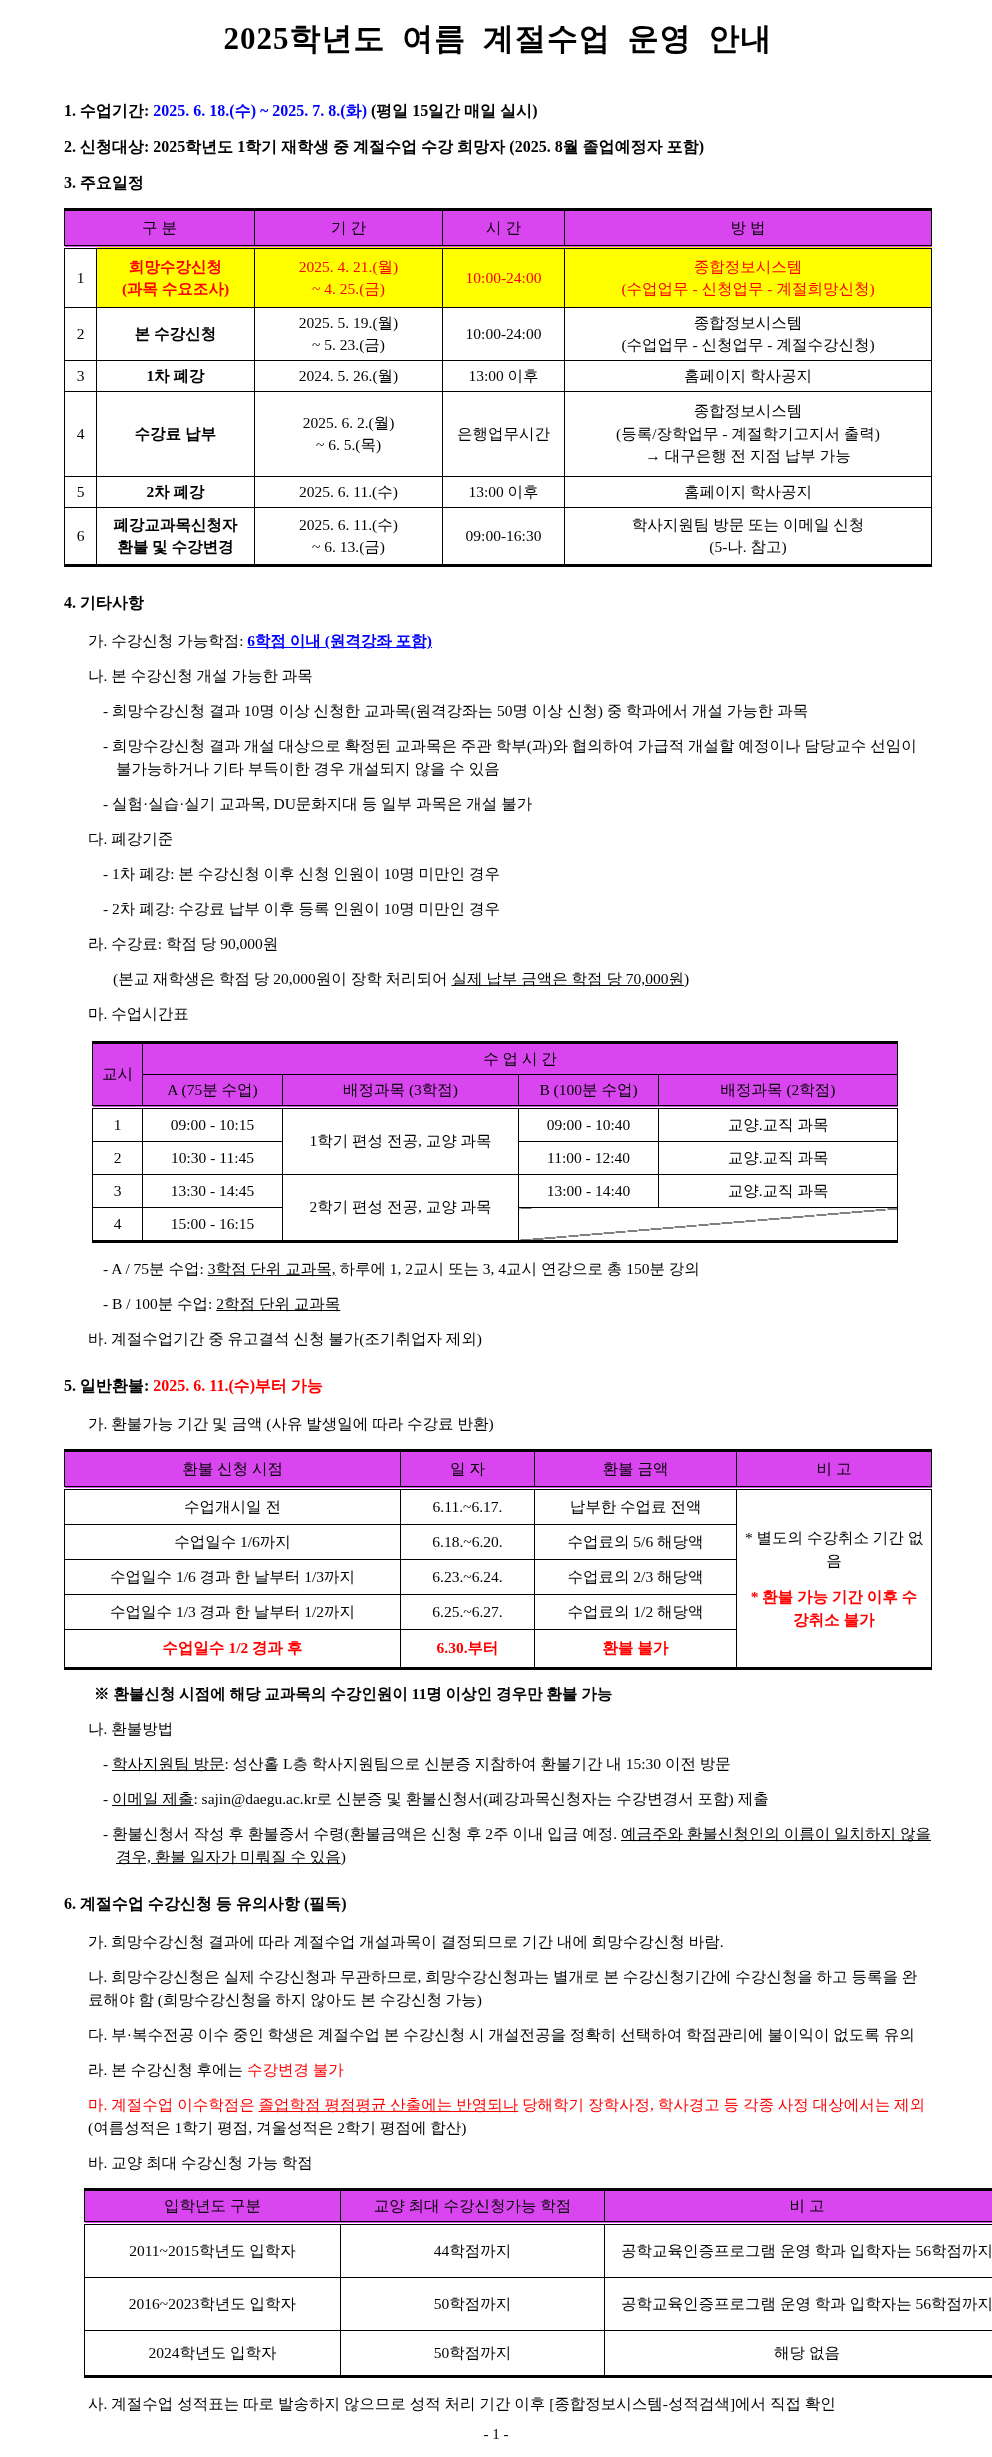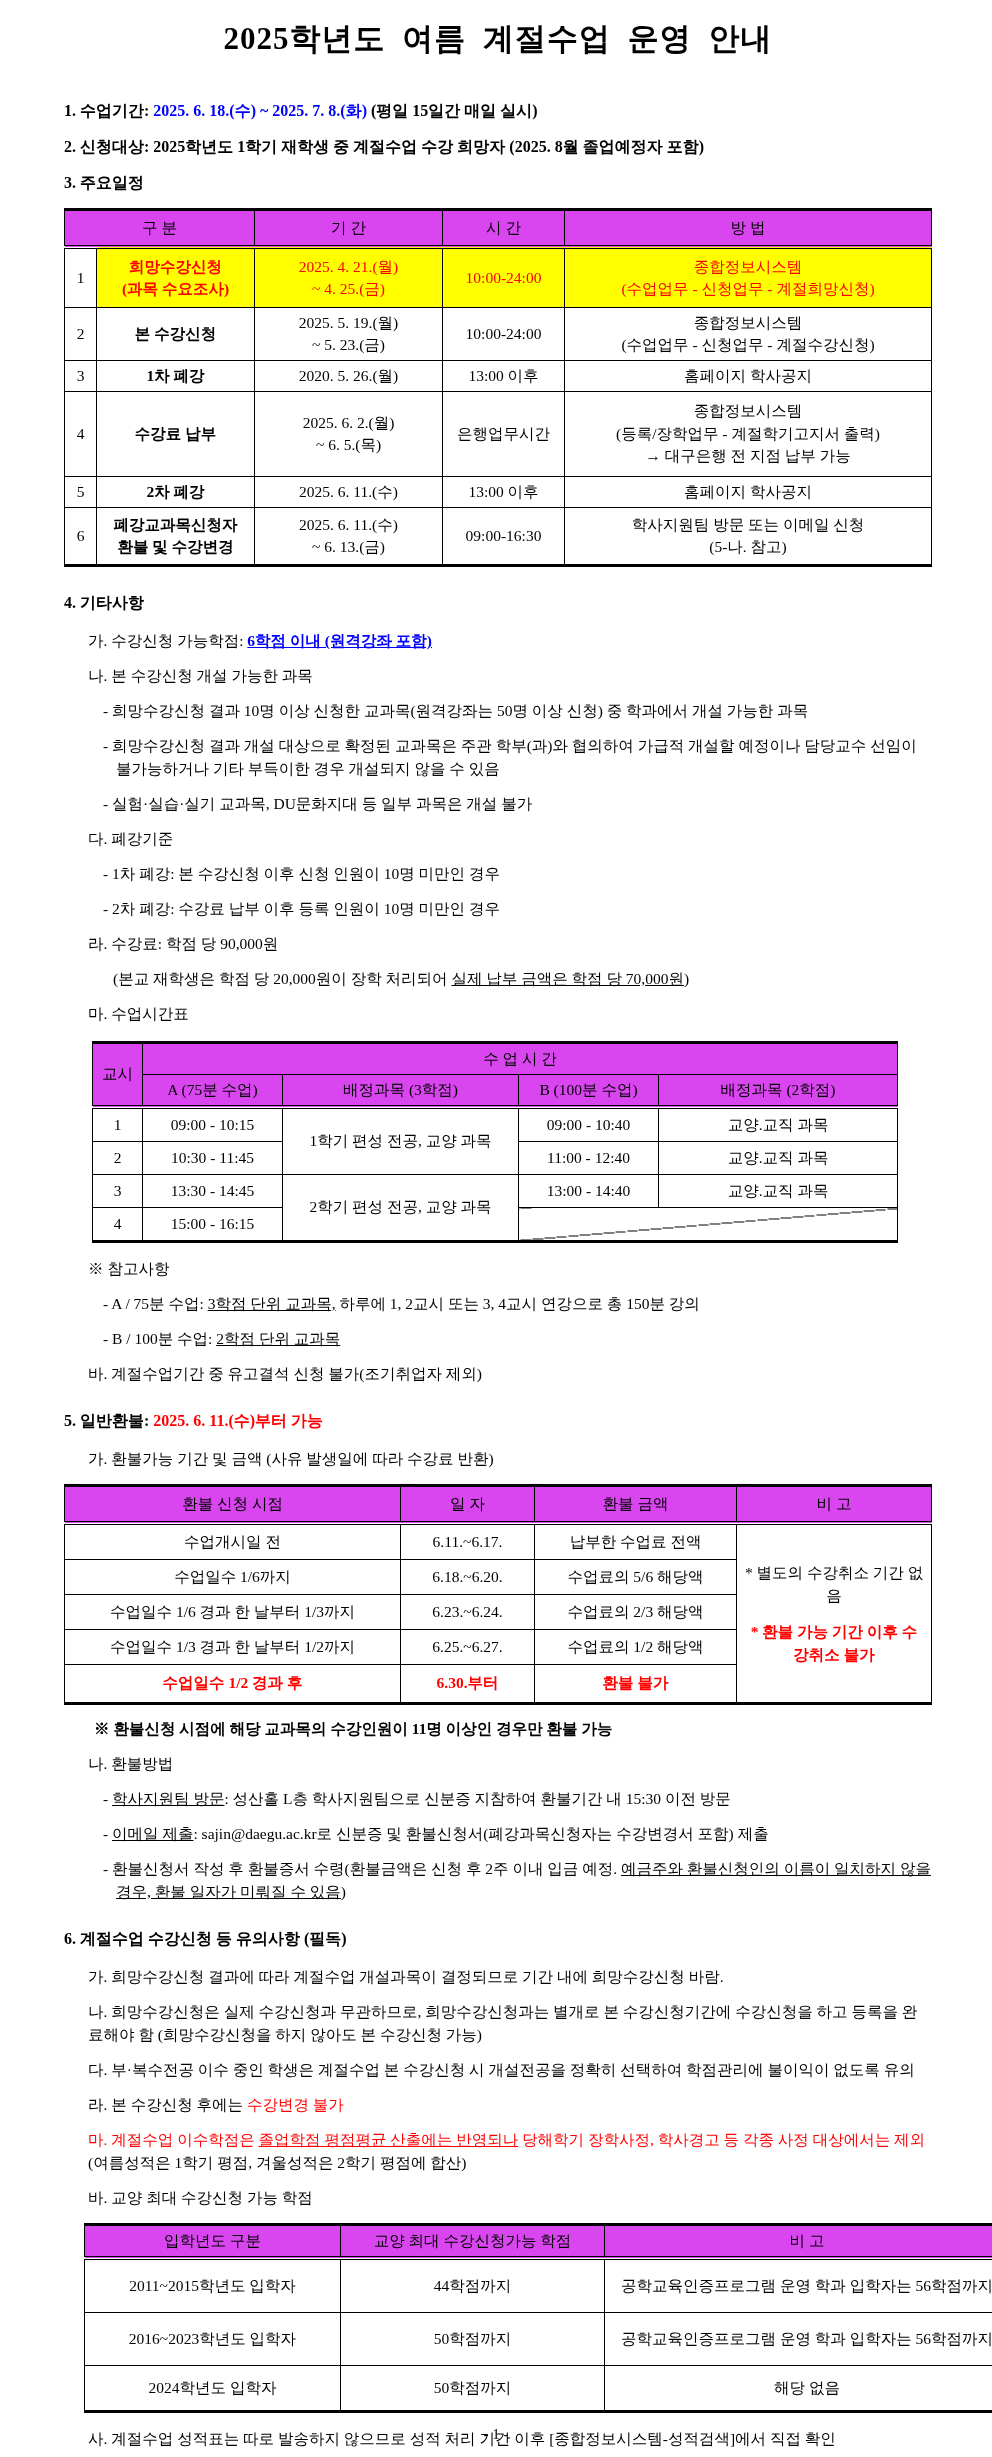--- a/index.html
+++ b/index.html
@@ -118,21 +118,21 @@
       <td class="cat">본 수강신청</td>
       <td class="pre">2025. 5. 19.(월)
 ~ 5. 23.(금)</td>
       <td>10:00-24:00</td>
       <td class="pre left">종합정보시스템
 (수업업무 - 신청업무 - 계절수강신청)</td>
     </tr>
     <tr class="sch-r3">
       <td>3</td>
       <td class="cat">1차 폐강</td>
-      <td>2020. 5. 26.(월)</td>
+      <td>2024. 5. 26.(월)</td>
       <td>13:00 이후</td>
       <td class="left">홈페이지 학사공지</td>
     </tr>
     <tr class="sch-r4">
       <td>4</td>
       <td class="cat">수강료 납부</td>
       <td class="pre">2025. 6. 2.(월)
 ~ 6. 5.(목)</td>
       <td>은행업무시간</td>
       <td class="pre left">종합정보시스템
@@ -212,21 +212,20 @@
       <td>교양.교직 과목</td>
     </tr>
     <tr class="tt-r">
       <td>4</td>
       <td>15:00 - 16:15</td>
       <td colspan="2" class="diag"></td>
     </tr>
   </tbody>
     </table>
 
-  <p class="sub indent1">※ 참고사항</p>
   <p class="sub indent2"><span>- A / 75분 수업: </span><span class="u">3학점 단위 교과목,</span><span> 하루에 1, 2교시 또는 3, 4교시 연강으로 총 150분 강의</span></p>
   <p class="sub indent2"><span>- B / 100분 수업: </span><span class="u">2학점 단위 교과목</span></p>
   <p class="sub indent1"><span>바. 계절수업기간 중 </span><span>유고결석 신청 불가</span><span>(조기취업자 제외)</span></p>
 
   <p class="sechead"><span>5. 일반환불: </span><span class="red">2025. 6. 11.(수)부터 가능</span></p>
   <p class="sub indent1">가. 환불가능 기간 및 금액 (사유 발생일에 따라 수강료 반환)</p>
 
   <table class="tb refund">
     <colgroup>
       <col style="width:336px">

